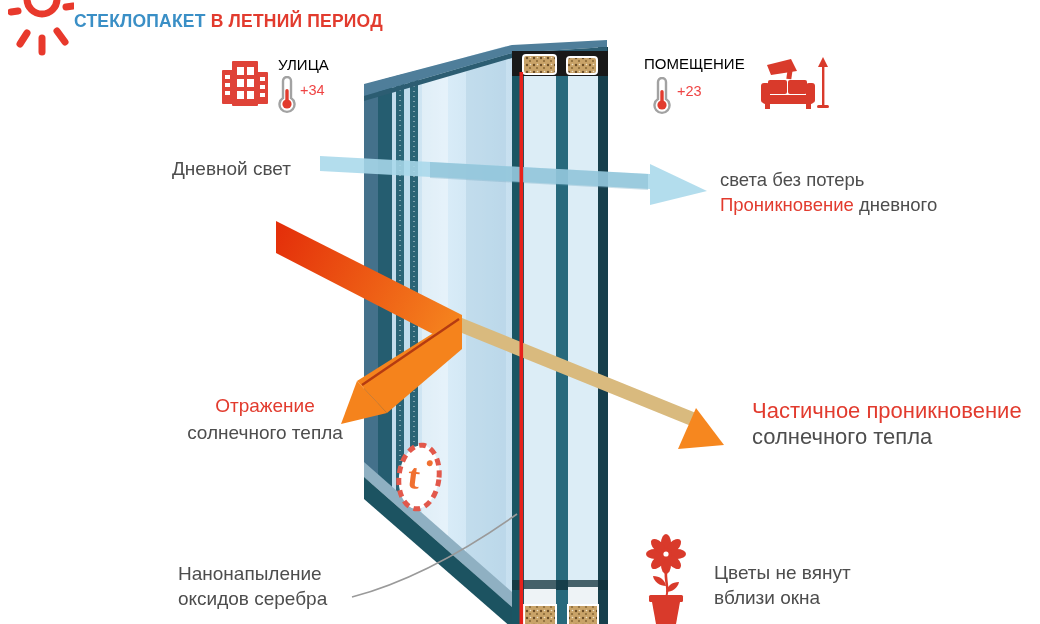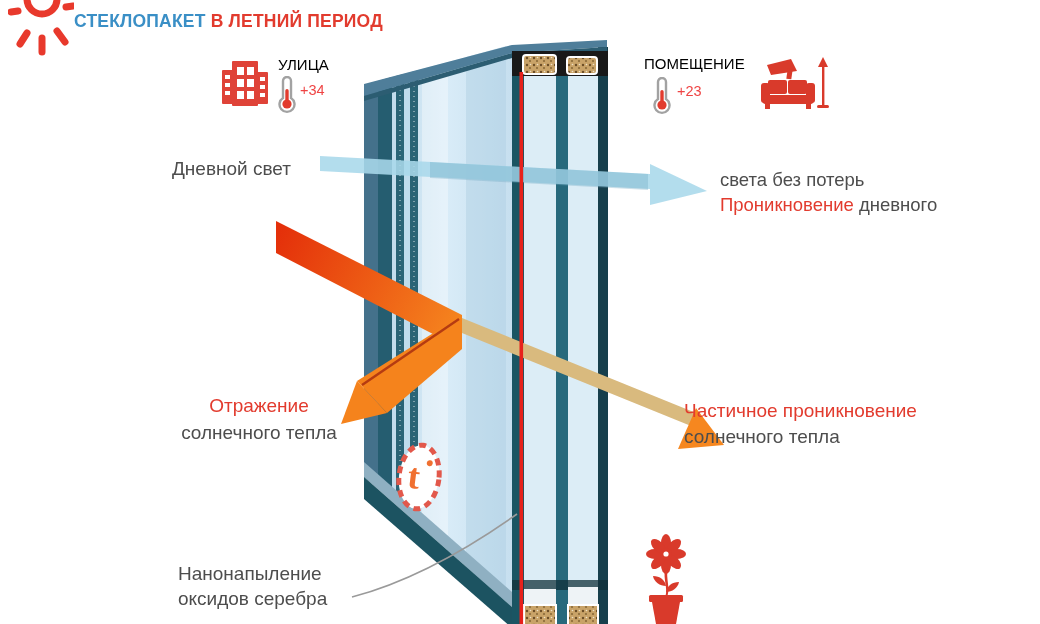--- a/index.html
+++ b/index.html
@@ -186,26 +186,26 @@
 
   <div class="abs note" style="left:172px;top:156px;font-size:19px;">Дневной свет</div>
 
   <div class="abs note" style="left:720px;top:167px;">
     <div>света без потерь</div>
     <div>
       <span class="red">Проникновение</span><span> дневного</span>
     </div>
   </div>
 
-  <div class="abs note right-block" style="left:152px;top:392px;width:214px;font-size:19px;line-height:27px;">
+  <div class="abs note right-block" style="left:158px;top:392px;width:214px;font-size:19px;line-height:27px;">
     <div class="red">Отражение</div>
     <div>солнечного тепла</div>
   </div>
 
-  <div class="abs note" style="left:684px;top:398px;font-size:19px;line-height:26px;">
+  <div class="abs note" style="left:752px;top:398px;font-size:22px;line-height:26px;">
     <div class="red">Частичное проникновение</div>
     <div>солнечного тепла</div>
   </div>
 
   <div class="abs note center" style="left:178px;top:561px;width:178px;font-size:19px;line-height:25px;">
     <div>Нанонапыление</div>
     <div>оксидов серебра</div>
   </div>
 
   <svg class="abs" style="left:640px;top:534px" width="52" height="90" viewBox="0 0 52 90">
@@ -222,14 +222,18 @@
         <circle r="6"></circle>
       </g>
       <path d="M25 34 C23 46 28 54 25.5 62 L27.5 62 C30 52 26 46 27.5 34 Z"></path>
       <path d="M26 52 C20 52 14 48 13 42 C20 42 25 46 26 52 Z"></path>
       <path d="M26 58 C32 58 38 54 39 48 C32 48 27 52 26 58 Z"></path>
       <rect x="9" y="61" width="34" height="7" rx="1.5"></rect>
       <polygon points="12,68 40,68 36,90 16,90"></polygon>
     </g>
     <circle cx="26" cy="20" r="2.6" fill="#ffffff"></circle>
   </svg>
+  <div class="abs note" style="left:714px;top:560px;font-size:19px;line-height:25px;">
+    <div>Цветы не вянут</div>
+    <div>вблизи окна</div>
+  </div>
 
 </div>
 
 </body></html>

